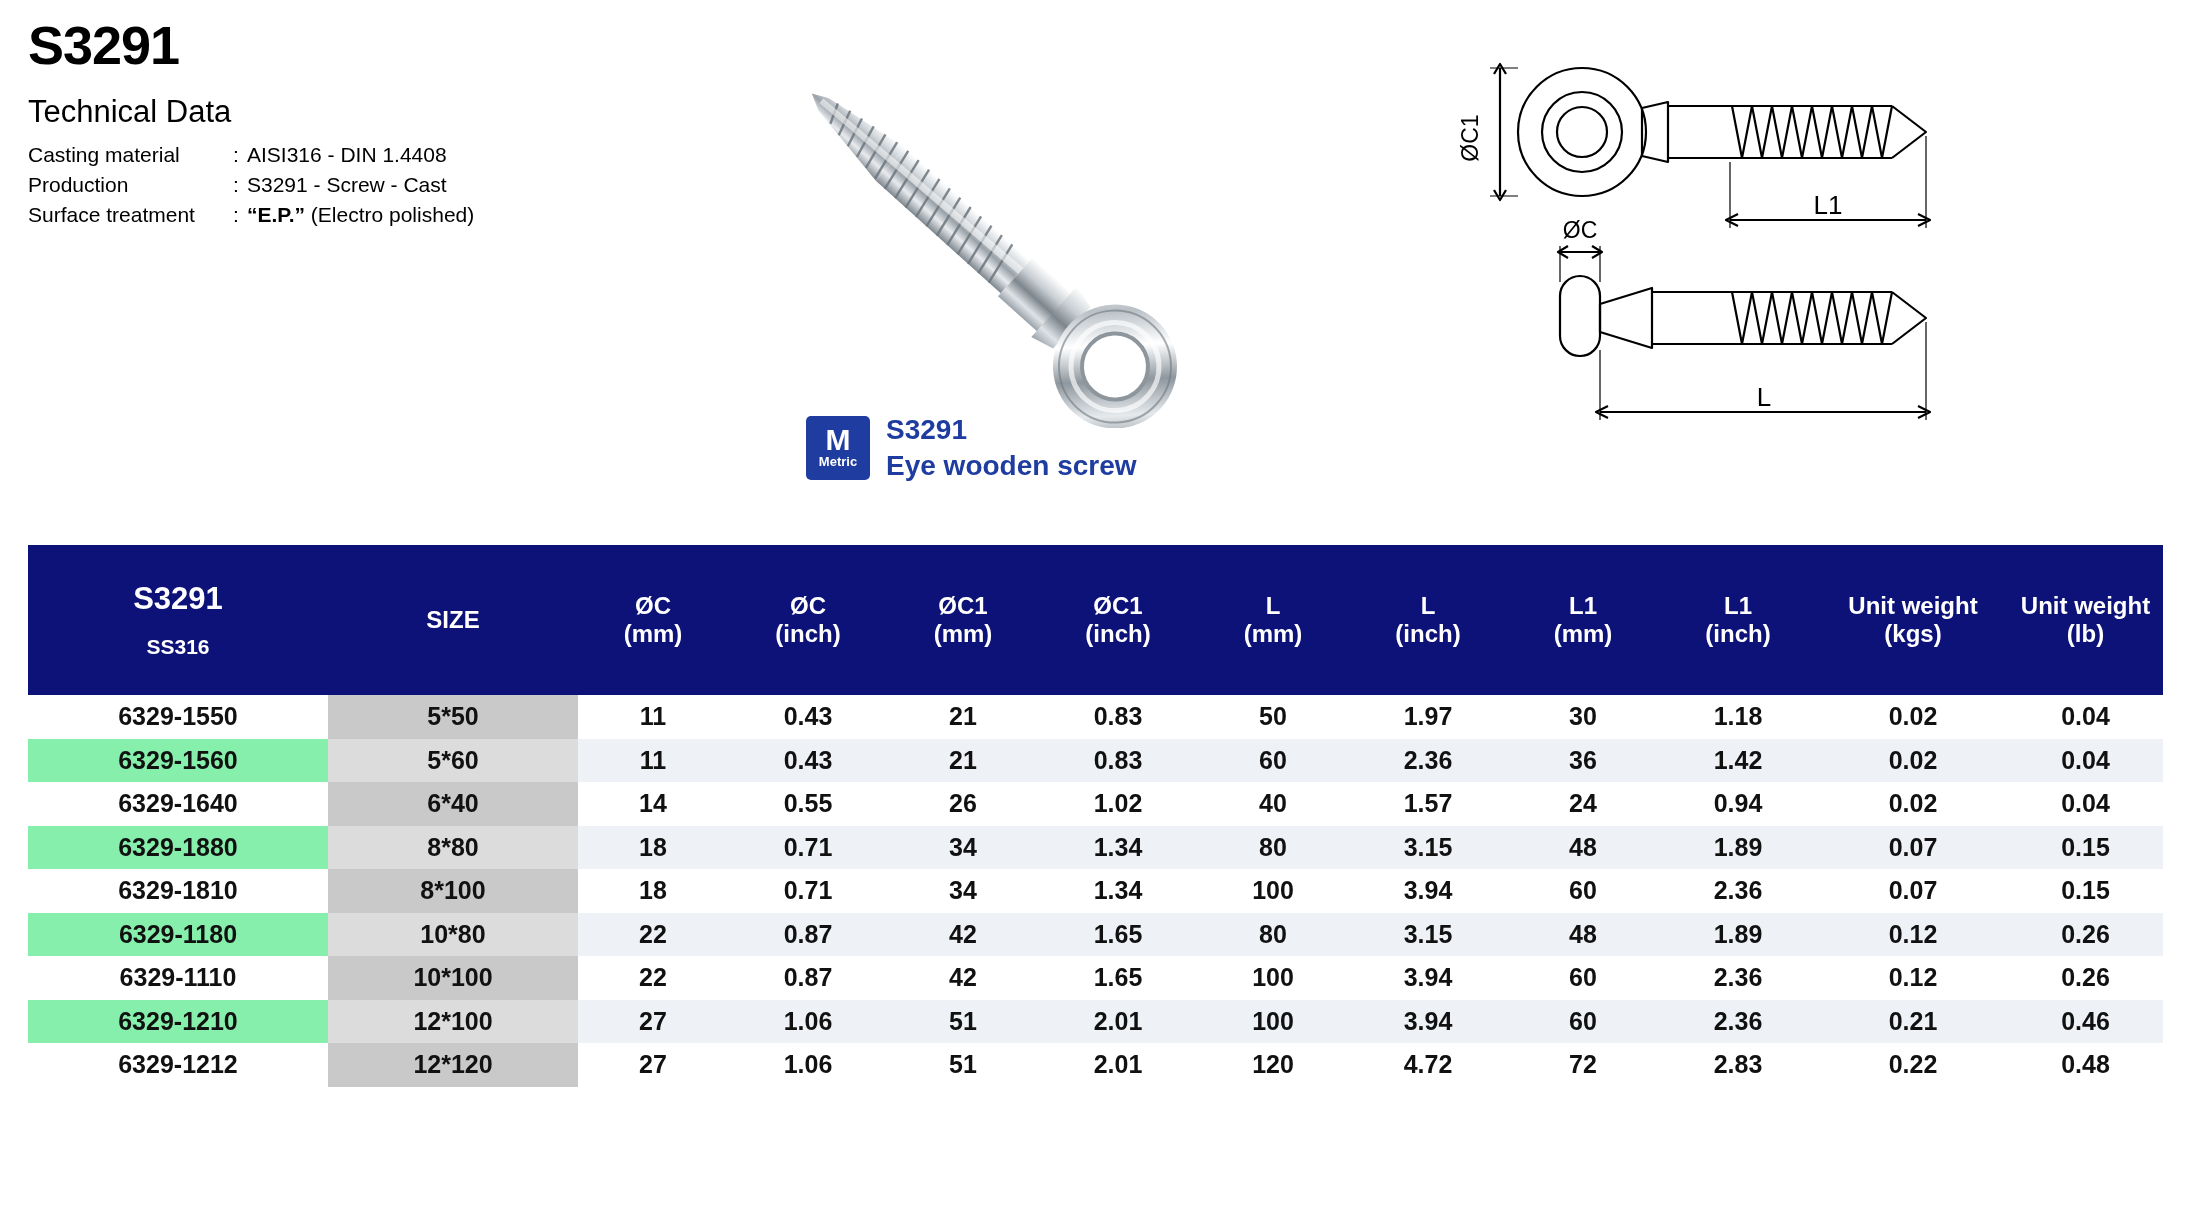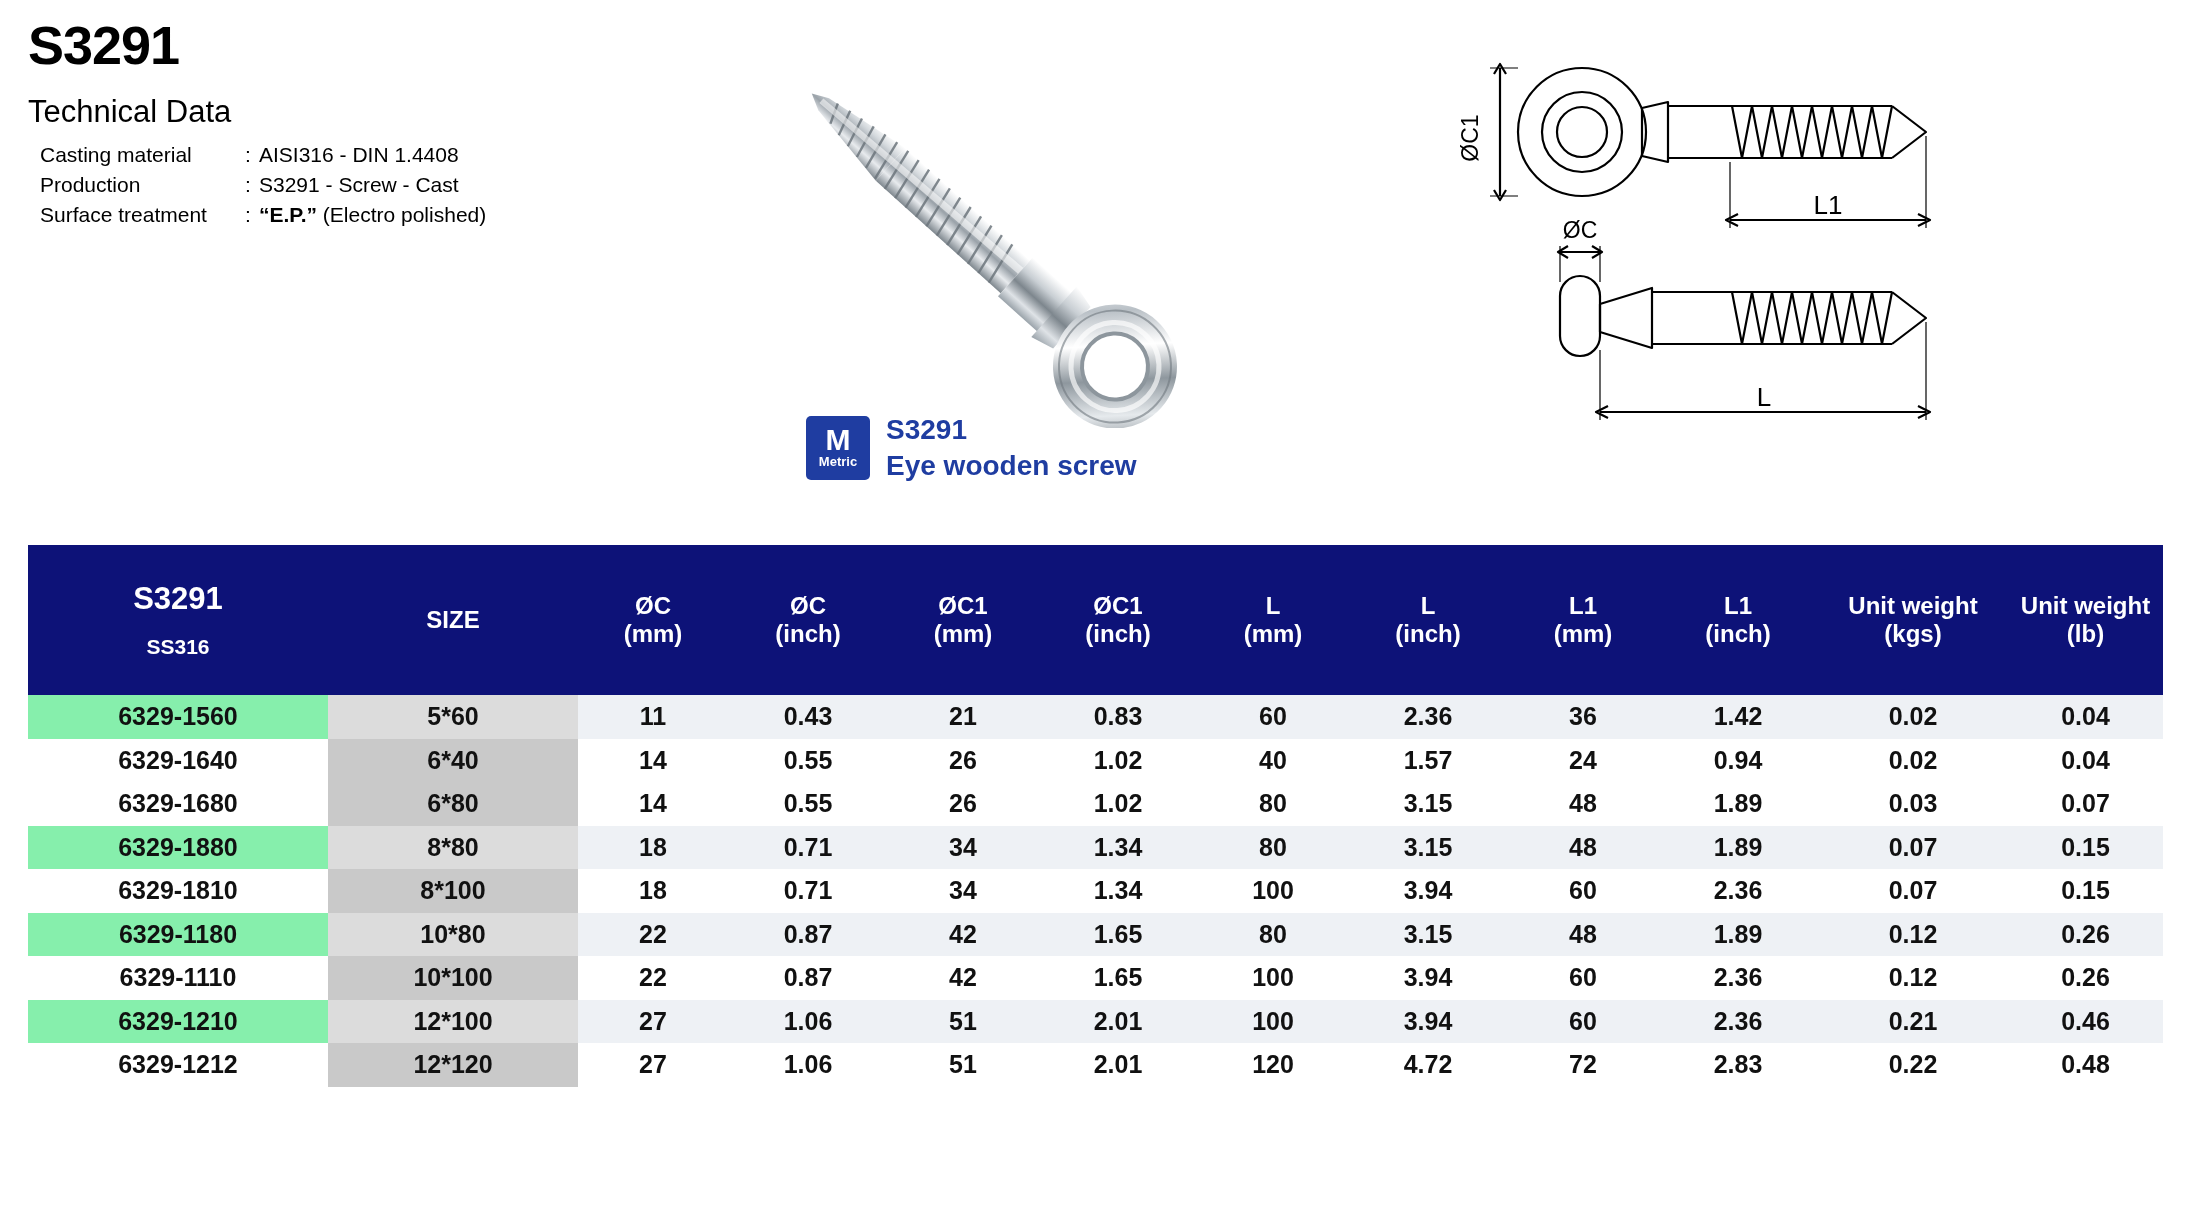--- a/index.html
+++ b/index.html
@@ -35,21 +35,21 @@
     font-size: 31px;
     font-weight: normal;
     margin: 0 0 10px 0;
   }
   .spec-row {
     display: flex;
     font-size: 21px;
     line-height: 1.44;
     white-space: nowrap;
   }
-  .spec-label { width: 205px; flex: 0 0 205px; margin-left: 12px; }
+  .spec-label { width: 205px; flex: 0 0 205px; }
   .spec-colon { width: 14px; flex: 0 0 14px; }
   .spec-value { }
   .spec-value b { font-weight: bold; }
 
   
   .product-photo {
     position: absolute;
     left: 720px;
     top: 8px;
     width: 460px;
@@ -382,20 +382,34 @@
           <span>Unit weight</span>
           <span class="sub">(kgs)</span>
         </th>
         <th>
           <span>Unit weight</span>
           <span class="sub">(lb)</span>
         </th>
       </tr>
     </thead>
     <tbody id="table-body">
+        <tr class="odd">
+          <td class="c-code">6329-1550</td>
+          <td class="c-size">5*50</td>
+          <td class="c-val">11</td>
+          <td class="c-val">0.43</td>
+          <td class="c-val">21</td>
+          <td class="c-val">0.83</td>
+          <td class="c-val">50</td>
+          <td class="c-val">1.97</td>
+          <td class="c-val">30</td>
+          <td class="c-val">1.18</td>
+          <td class="c-val">0.02</td>
+          <td class="c-val">0.04</td>
+        </tr>
         <tr class="even">
           <td class="c-code">6329-1560</td>
           <td class="c-size">5*60</td>
           <td class="c-val">11</td>
           <td class="c-val">0.43</td>
           <td class="c-val">21</td>
           <td class="c-val">0.83</td>
           <td class="c-val">60</td>
           <td class="c-val">2.36</td>
           <td class="c-val">36</td>
@@ -410,34 +424,20 @@
           <td class="c-val">0.55</td>
           <td class="c-val">26</td>
           <td class="c-val">1.02</td>
           <td class="c-val">40</td>
           <td class="c-val">1.57</td>
           <td class="c-val">24</td>
           <td class="c-val">0.94</td>
           <td class="c-val">0.02</td>
           <td class="c-val">0.04</td>
         </tr>
-        <tr class="odd">
-          <td class="c-code">6329-1680</td>
-          <td class="c-size">6*80</td>
-          <td class="c-val">14</td>
-          <td class="c-val">0.55</td>
-          <td class="c-val">26</td>
-          <td class="c-val">1.02</td>
-          <td class="c-val">80</td>
-          <td class="c-val">3.15</td>
-          <td class="c-val">48</td>
-          <td class="c-val">1.89</td>
-          <td class="c-val">0.03</td>
-          <td class="c-val">0.07</td>
-        </tr>
         <tr class="even">
           <td class="c-code">6329-1880</td>
           <td class="c-size">8*80</td>
           <td class="c-val">18</td>
           <td class="c-val">0.71</td>
           <td class="c-val">34</td>
           <td class="c-val">1.34</td>
           <td class="c-val">80</td>
           <td class="c-val">3.15</td>
           <td class="c-val">48</td>

